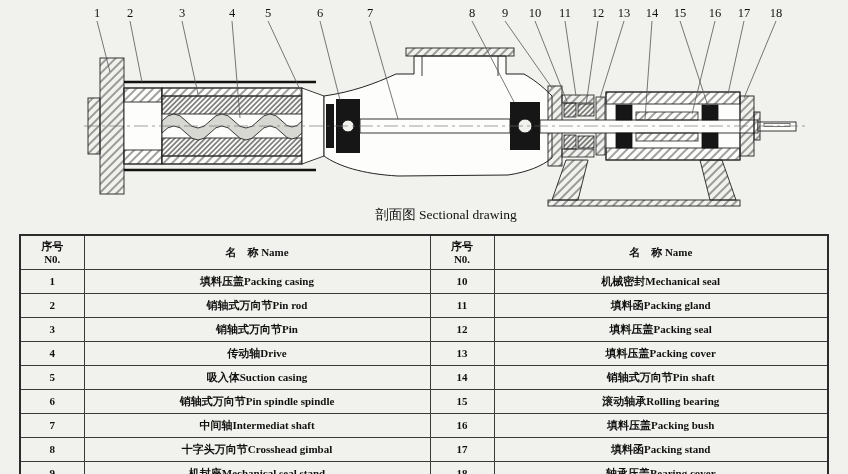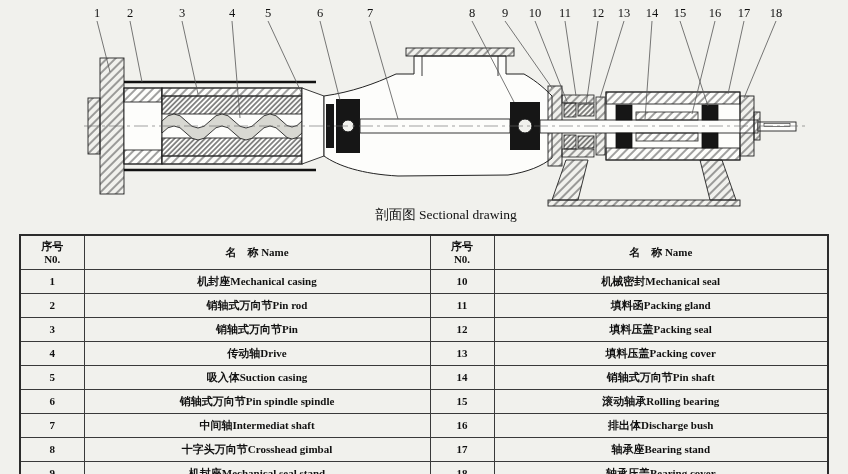--- a/index.html
+++ b/index.html
@@ -189,21 +189,21 @@
           <span>N0.</span>
         </th>
         <th>
           <span>名　称 Name</span>
         </th>
       </tr>
     </thead>
     <tbody>
         <tr>
           <td>1</td>
-          <td>机封座Mechanical casing</td>
+          <td>填料压盖Packing casing</td>
           <td>10</td>
           <td>机械密封Mechanical seal</td>
         </tr>
         <tr>
           <td>2</td>
           <td>销轴式万向节Pin rod</td>
           <td>11</td>
           <td>填料函Packing gland</td>
         </tr>
         <tr>
@@ -227,27 +227,27 @@
         <tr>
           <td>6</td>
           <td>销轴式万向节Pin spindle spindle</td>
           <td>15</td>
           <td>滚动轴承Rolling bearing</td>
         </tr>
         <tr>
           <td>7</td>
           <td>中间轴Intermediat shaft</td>
           <td>16</td>
-          <td>排出体Discharge bush</td>
+          <td>填料压盖Packing bush</td>
         </tr>
         <tr>
           <td>8</td>
           <td>十字头万向节Crosshead gimbal</td>
           <td>17</td>
-          <td>轴承座Bearing stand</td>
+          <td>填料函Packing stand</td>
         </tr>
         <tr>
           <td>9</td>
           <td>机封座Mechanical seal stand</td>
           <td>18</td>
           <td>轴承压盖Bearing cover</td>
         </tr>
       </tbody>
   </table>
 

